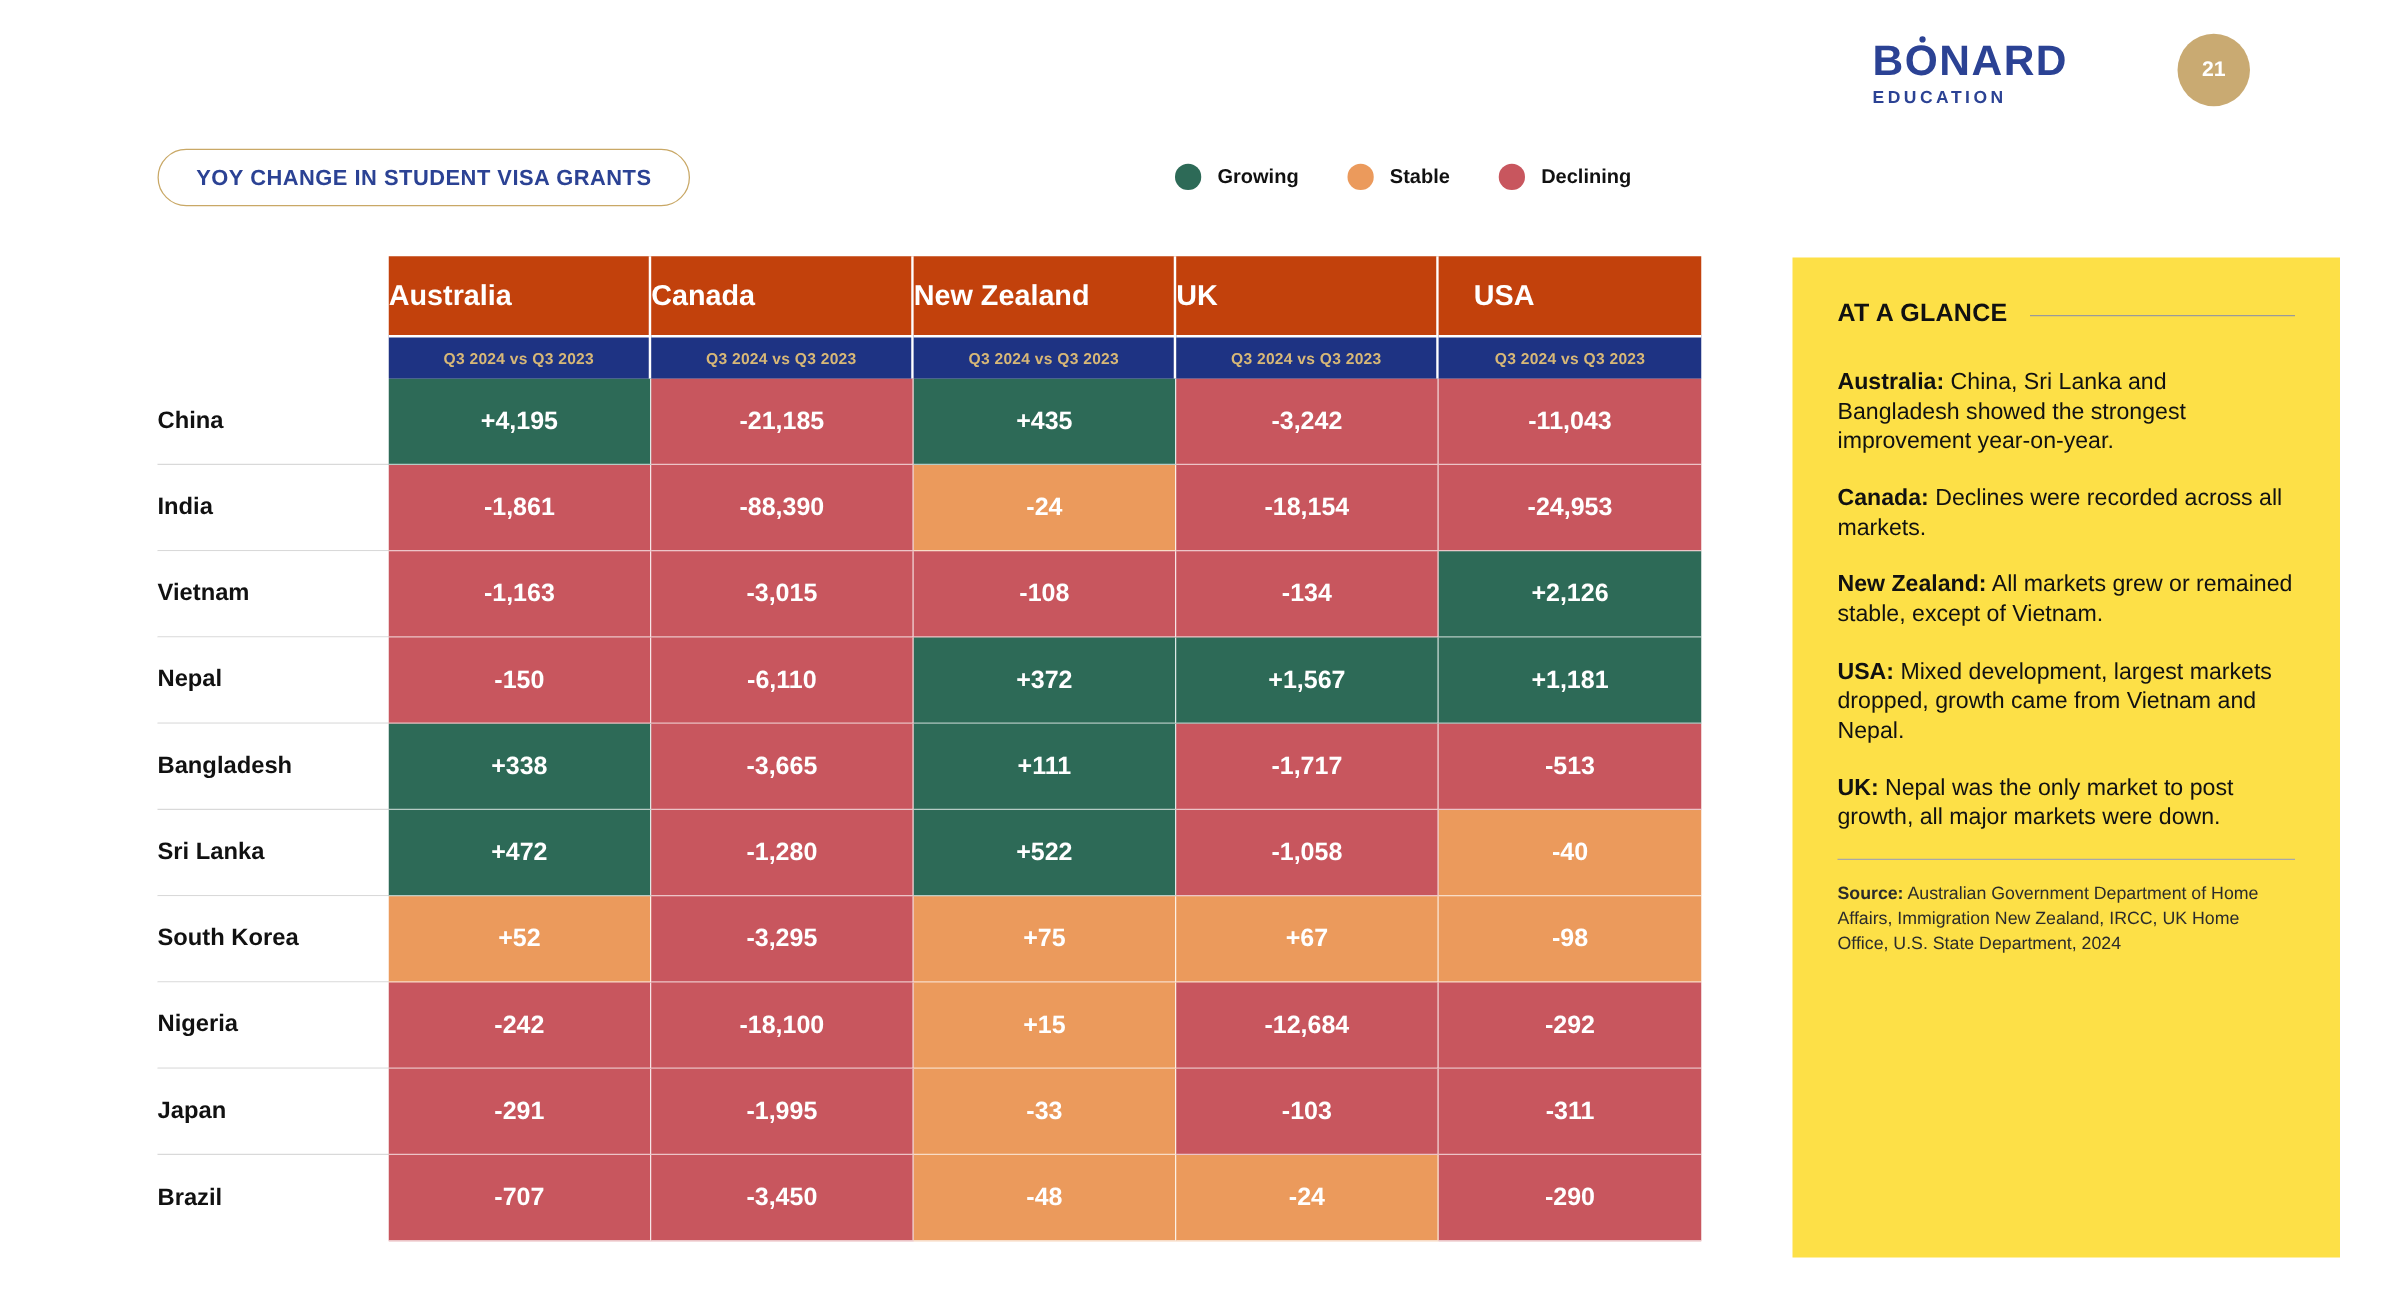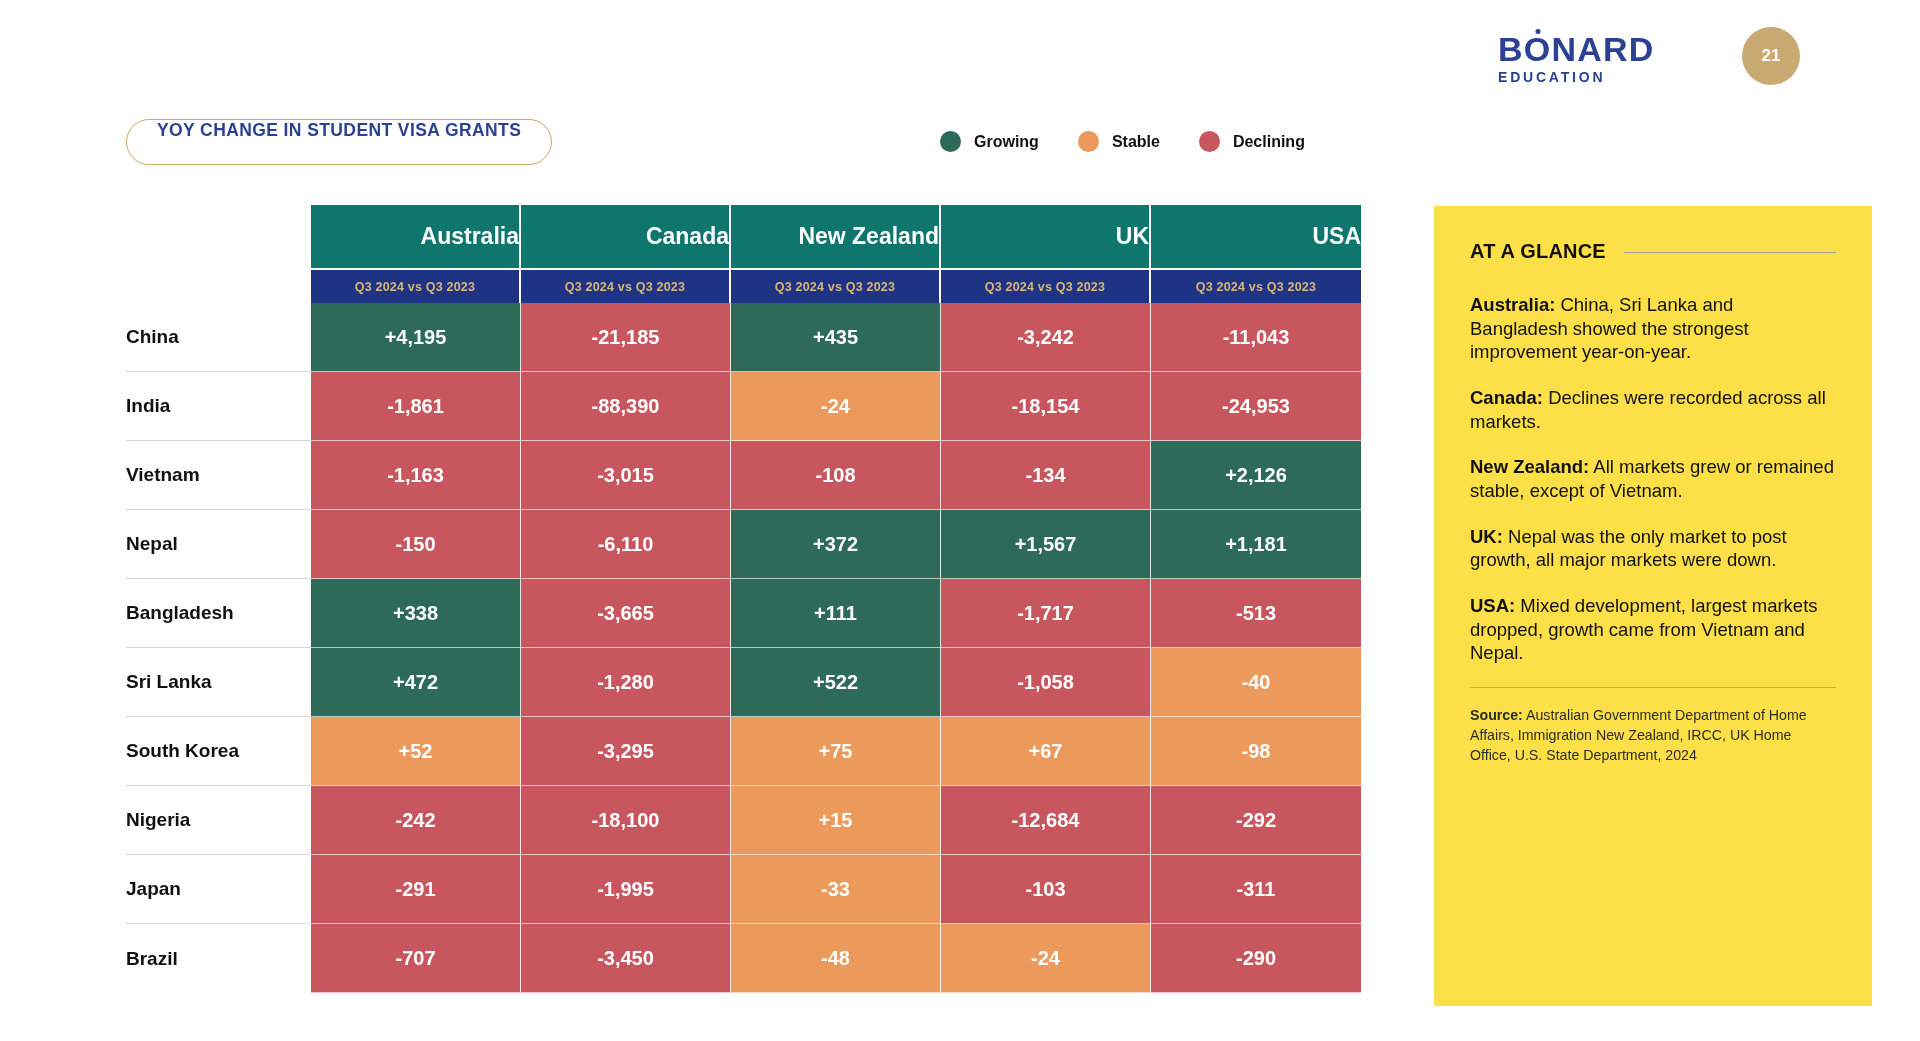--- a/index.html
+++ b/index.html
@@ -13,21 +13,21 @@
 
   
   .title {
     position: absolute; left: 126px; top: 28px;
     font-size: 39px; font-weight: 700; letter-spacing: -0.4px;
     color: #2b4294; white-space: nowrap;
   }
   .pill {
     position: absolute; left: 126px; top: 119px;
     height: 46px; padding: 0 30px;
-    display: flex; align-items: flex-start; justify-content: center;
+    display: flex; align-items: center; justify-content: center;
     border: 1.6px solid #c9a866; border-radius: 26px;
     background: #fff;
   }
   .pill span {
     font-size: 17.5px; font-weight: 700; letter-spacing: .4px;
     color: #2b4294; white-space: nowrap;
   }
 
   
   .legend { position: absolute; left: 940px; top: 131px; display: flex; align-items: center; gap: 39px; }
@@ -64,24 +64,24 @@
   
   .table-wrap { position: absolute; left: 126px; top: 205px; width: 1235px; }
   table.heat { border-collapse: separate; border-spacing: 0; width: 1235px; table-layout: fixed; }
   table.heat col.c-label { width: 185px; }
   table.heat col.c-data  { width: 210px; }
 
   .heat th, .heat td { padding: 0; }
 
   .hdr-market {
     height: 63px;
-    background: #0f766e;
+    background: #c2410c;
     color: #ffffff;
     font-size: 23px; font-weight: 700;
-    text-align: right; vertical-align: middle;
+    text-align: left; vertical-align: middle;
     border-right: 2px solid #ffffff;
   }
   .hdr-market:last-child { border-right: none; padding-left: 28px; }
   .hdr-period {
     height: 35px;
     background: #1e3383;
     color: #d8b877;
     font-size: 12.5px; font-weight: 700; letter-spacing: .2px;
     text-align: center; vertical-align: middle;
     border-top: 2px solid #ffffff;
@@ -280,22 +280,22 @@
 
   <aside class="glance">
     <div class="glance-head">
       <div class="glance-title">AT A GLANCE</div>
       <div class="glance-rule"></div>
     </div>
     <div class="glance-body" id="glance-host">
         <p class="glance-p"><b>Australia:</b><span> China, Sri Lanka and Bangladesh showed the strongest improvement year-on-year.</span></p>
         <p class="glance-p"><b>Canada:</b><span> Declines were recorded across all markets.</span></p>
         <p class="glance-p"><b>New Zealand:</b><span> All markets grew or remained stable, except of Vietnam.</span></p>
+        <p class="glance-p"><b>USA:</b><span> Mixed development, largest markets dropped, growth came from Vietnam and Nepal.</span></p>
         <p class="glance-p"><b>UK:</b><span> Nepal was the only market to post growth, all major markets were down.</span></p>
-        <p class="glance-p"><b>USA:</b><span> Mixed development, largest markets dropped, growth came from Vietnam and Nepal.</span></p>
       </div>
     <div class="glance-divider"></div>
     <div class="source">
       <b>Source:</b><span> Australian Government Department of Home Affairs, Immigration New Zealand, IRCC, UK Home Office, U.S. State Department, 2024</span>
     </div>
   </aside>
 
 </div>
 
 </body></html>

